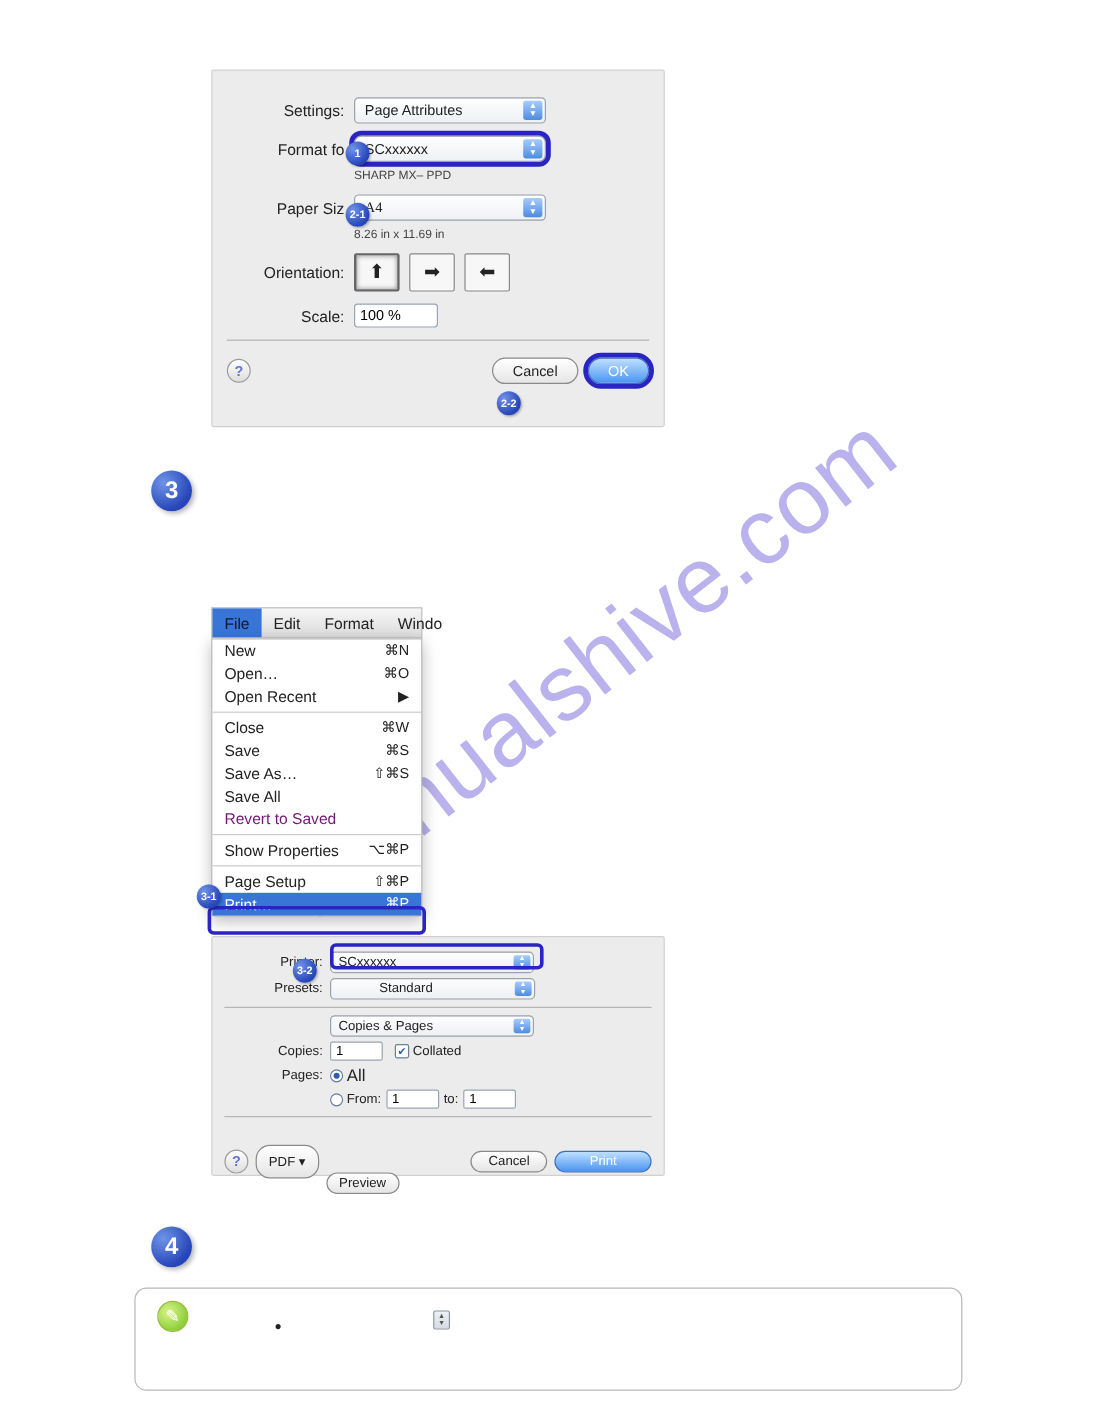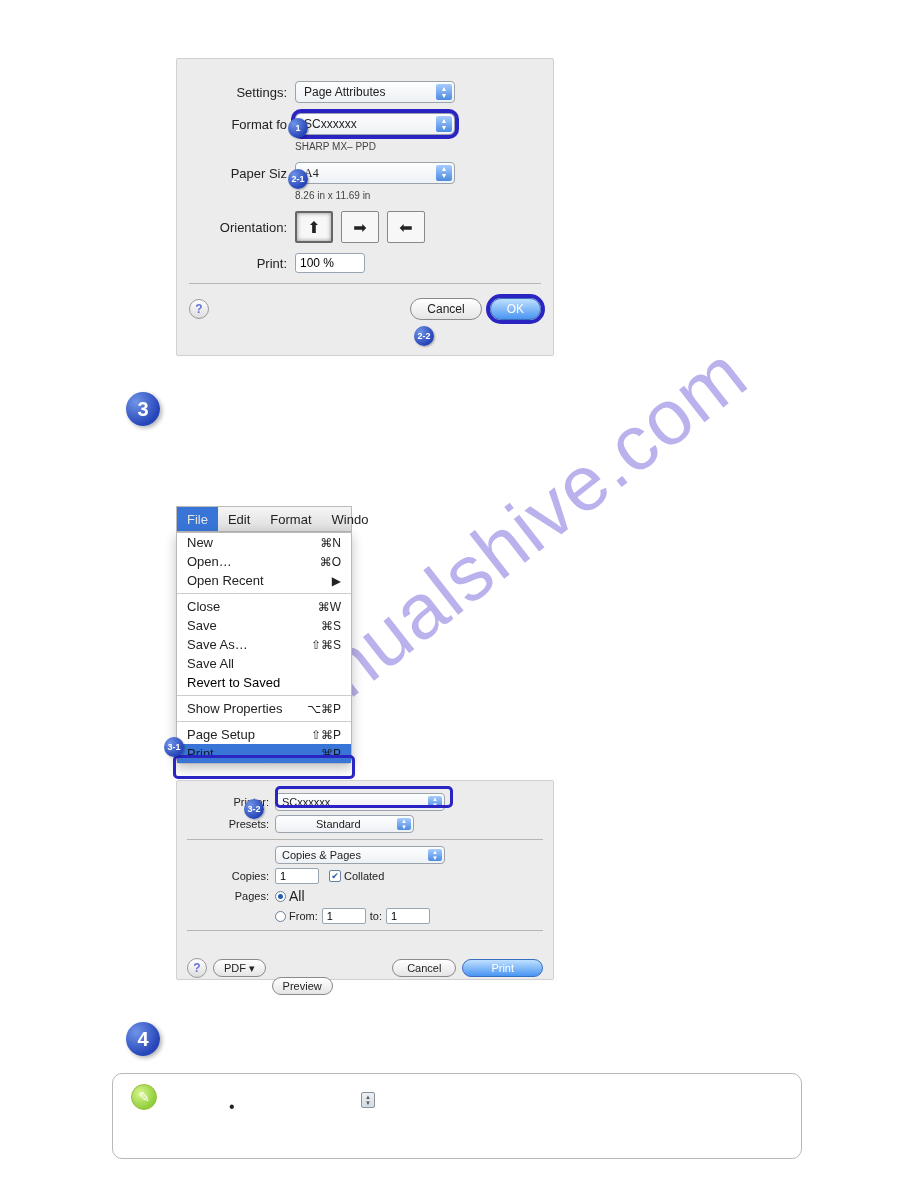--- a/index.html
+++ b/index.html
@@ -67,29 +67,29 @@
   .mini-bubble {
     position:absolute; width:20px; height:20px; border-radius:50%;
     background:radial-gradient(circle at 30% 30%, #6f94e8, #2645b8 70%);
     color:#fff; font-weight:bold; font-size:9px; display:flex; align-items:center; justify-content:center;
     box-shadow: 1px 1px 2px rgba(0,0,0,0.3); z-index:6;
   }
 
   
   #menubar { left:176px; top:506px; width:176px; height:26px; position:absolute; background:linear-gradient(#f6f6f6,#dcdcdc); border:1px solid #bbb; display:flex; align-items:center; z-index:3; }
   #menubar .m { padding:0 10px; height:100%; display:flex;align-items:center; font-size:13px; }
-  #menubar .m.active { background:#3875d7; color:#e5e5e5;text-align:center; }
+  #menubar .m.active { background:#3875d7; color:#0f172a;text-align:center; }
   #filemenu {
     position:absolute; left:176px; top:532px; width:176px;
     background:#fff; border:1px solid #b9b9b9; border-radius:0 0 4px 4px;
     box-shadow:0 4px 12px rgba(0,0,0,0.25); z-index:3;
   }
-  #filemenu .mi { display:flex; justify-content:space-between; padding:2px 10px; font-size:13px;align-items:center; }
-  #filemenu .mi.disabled { color:#000000; }
-  #filemenu .mi.hi { background:#3875d7; color:#0f172a; }
+  #filemenu .mi { display:flex; justify-content:space-between; padding:2px 10px; font-size:13px; }
+  #filemenu .mi.disabled { color:#701a75; }
+  #filemenu .mi.hi { background:#3875d7; color:#ffffff; }
   #filemenu .sep { border-top:1px solid #ccc; margin:3px 0; }
   #filemenu .mi .sc { font-size:12px; }
   .filemenu-hl { position:absolute; border:3px solid #2a24c2; border-radius:5px; z-index:4; }
 
   
   #print-dialog { left:176px; top:780px; width:378px; height:200px; z-index:2; }
   #print-dialog .prow { display:flex; align-items:center; margin:4px 0; }
   #print-dialog .prow label.r { width:92px; text-align:right; font-size:11px; margin-right:6px; }
   #print-dialog .mac-select.small { height:18px; font-size:11px; padding:0 18px 0 6px; }
   #print-dialog .mac-select.small .arrows { width:14px; font-size:6px; line-height:6px; }
@@ -155,21 +155,21 @@
       </div>
       <div class="orient-btn">
         <span>➡</span>
       </div>
       <div class="orient-btn">
         <span>⬅</span>
       </div>
     </div>
   </div>
   <div class="row">
-    <label class="right">Print:</label>
+    <label class="right">Scale:</label>
     <input class="scale-input" value="100 %" style="">
   </div>
   <hr>
   <div class="dlg-footer">
     <div class="help-btn">?</div>
     <div style="flex:1"></div>
     <div class="mac-btn" style="margin-right:8px;">Cancel</div>
     <div style="position:relative;">
       <div class="mac-btn primary highlight">OK</div>
     </div>
@@ -245,21 +245,21 @@
   <div style="height:8px;"></div>
   <div class="prow">
     <label class="r">Printer:</label>
     <div class="mac-select small" style="width:170px;">
       <span>SCxxxxxx</span>
       <span class="arrows">▲<br>▼</span>
     </div>
   </div>
   <div class="prow">
     <label class="r">Presets:</label>
-    <div class="mac-select small" style="width:139px;padding-left:40px;">
+    <div class="mac-select small" style="width:171px;padding-left:40px;">
       <span>Standard</span>
       <span class="arrows">▲<br>▼</span>
     </div>
   </div>
   <hr>
   <div class="prow">
     <label class="r"></label>
     <div class="mac-select small" style="width:170px;">
       <span>Copies &amp; Pages</span>
       <span class="arrows">▲<br>▼</span>
@@ -281,21 +281,21 @@
     <label class="r"></label>
     <span class="rad"></span>
     <span style="font-size:11px;margin-right:4px;">From:</span>
     <input class="num-input" value="1" style="">
     <span style="font-size:11px;margin:0 4px;">to:</span>
     <input class="num-input" value="1" style="">
   </div>
   <hr>
   <div class="dlg-footer" style="padding:4px 10px 8px 10px;">
     <div class="help-btn">?</div>
-    <div class="mac-btn" style="margin-left:6px;height:18px;font-size:11px;padding:0 10px;">PDF ▾</div>
+    <div class="mac-btn" style="margin-left:6px;height:28px;font-size:11px;padding:0 10px;">PDF ▾</div>
     <div class="mac-btn" style="margin-left:6px;height:18px;font-size:11px;padding:0 10px;margin-top:36px;">Preview</div>
     <div style="flex:1"></div>
     <div class="mac-btn" style="height:18px;font-size:11px;padding:0 14px;margin-right:6px;">Cancel</div>
     <div class="mac-btn primary" style="height:18px;font-size:11px;padding:0 28px;">Print</div>
   </div>
 </div>
 <div class="filemenu-hl" style="left:275px; top:786px; width:178px; height:22px;"></div>
 <div class="mini-bubble" style="left:244px; top:799px;">3-2</div>
 
 <div class="step-bubble" style="left:126px; top:1022px;">4</div>

